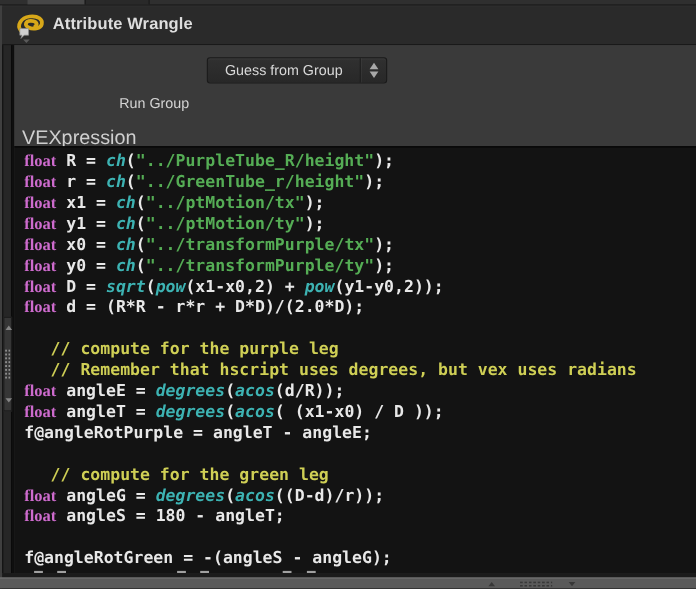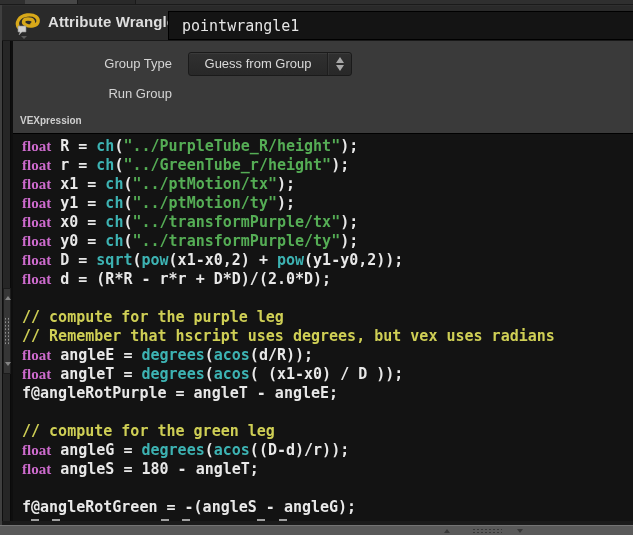--- a/index.html
+++ b/index.html
@@ -55,33 +55,33 @@
                    font-size:13px; color:#d8d8d8; line-height:22px; white-space:nowrap; }
   .menu-btn.bold .val { font-weight:bold; color:#f0f0f0; }
   .spinner { position:absolute; right:0; top:0; width:24px; height:22px;
              border-left:1px solid #1e1e1e; box-shadow:1px 0 0 rgba(255,255,255,0.05) inset; }
   .spin-up { position:absolute; left:8px; top:4px; width:0; height:0;
              border-left:4px solid transparent; border-right:4px solid transparent;
              border-bottom:6px solid #a8a8a8; }
   .spin-dn { position:absolute; left:8px; bottom:4px; width:0; height:0;
              border-left:4px solid transparent; border-right:4px solid transparent;
              border-top:6px solid #a8a8a8; }
-  .vex-label { position:absolute; left:7px; top:74px; font-size:10px; color:#cfcfcf;font-weight:bold; }
+  .vex-label { position:absolute; left:7px; top:74px; font-size:18px; color:#cfcfcf; }
 
   
   .editor { position:absolute; left:13px; top:133px; width:620px; height:388px;
             background:var(--c-editor_bg,#131313); border-top:1px solid #000; overflow:hidden;
             cursor:text; }
   .code { padding:3px 0 0 9px; font-family:"DejaVu Sans Mono", monospace; font-size:15px;
           font-weight:bold; line-height:19px; white-space:pre; }
   .code-line { height:19px; }
   .tok-kw { color:var(--c-kw,#cd6bcd);font-family:Liberation Serif, serif; }
-  .tok-fn { color:var(--c-fn,#3db3b3); }
+  .tok-fn { color:var(--c-fn,#3db3b3);font-style:italic; }
   .tok-str { color:var(--c-str,#55ad55); }
-  .tok-cm { color:var(--c-cm,#cfcf55); }
+  .tok-cm { color:var(--c-cm,#cfcf55);margin-left:24px; }
   .tok-pl { color:var(--c-pl,#e8e8e8); }
   .clip-frag { position:absolute; top:385px; height:3px; width:8px; background:#d0d0d0; opacity:.75; }
 
   
   .bottom-gap { position:absolute; left:2px; top:521px; width:631px; height:4px; background:#1b1b1b; }
   .splitter { position:absolute; left:0; top:525px; width:633px; height:10px; background:#5a5a5a;
               border-top:1px solid #747474; cursor:row-resize; }
   .h-grip { position:absolute; left:472px; top:2px; width:30px; height:6px;
             background-image:radial-gradient(circle, #383838 38%, transparent 44%);
             background-size:4px 3px; }
@@ -104,35 +104,33 @@
 
   <div class="left-sliver"></div>
 
   <div class="header">
     <svg class="node-icon" viewBox="0 0 30 30">
       <path d="M6 19 C2 14, 6 7, 14 6 C22 5, 26 9, 25 13 C24 17, 17 18, 13 16 C9 14, 10 10, 15 10 C20 10, 22 13, 19 15" fill="none" stroke="#d8a819" stroke-width="3.4" stroke-linecap="round"></path>
       <path d="M5 17 L13 17 L13 23 L9 23 L6 26 L7 23 L5 23 Z" fill="#cfcfcf" stroke="#8a8a8a" stroke-width="0.6"></path>
       <path d="M8 27 L14 27 L11 30 Z" fill="#5a5a5a"></path>
     </svg>
     <div class="header-title">Attribute Wrangle</div>
-    <input class="name-field" type="text" value="pointwrangle1" style="">
   </div>
 
   <div class="scroll-col">
     <div class="v-track">
       <div class="v-thumb">
         <div class="v-arrow-up"></div>
         <div class="v-grip"></div>
         <div class="v-arrow-dn"></div>
       </div>
     </div>
   </div>
 
   <div class="param-area">
-    <div class="param-label" style="top:11px;">Group Type</div>
     <div class="menu-btn" style="top:11px;">
       <div class="val">Guess from Group</div>
       <div class="spinner">
         <div class="spin-up"></div>
         <div class="spin-dn"></div>
       </div>
     </div>
 
     <div class="param-label" style="top:41px;">Run Group</div>
 

